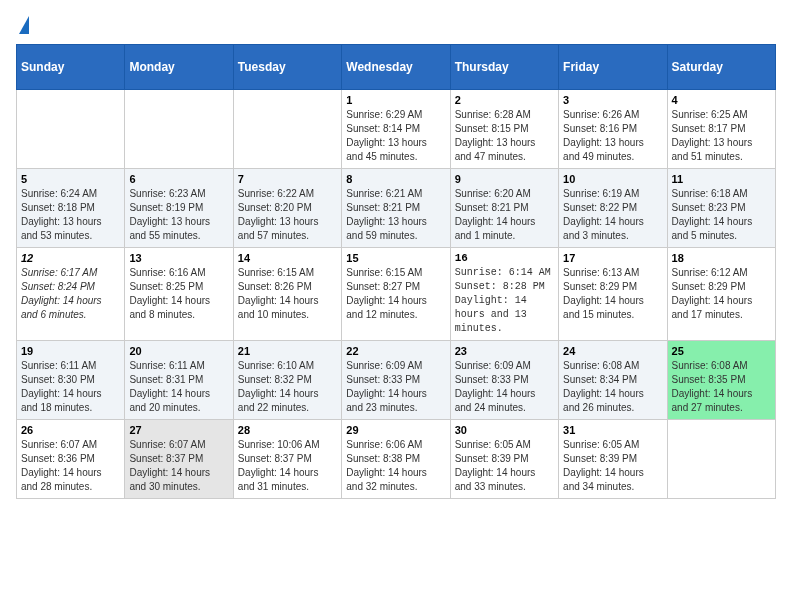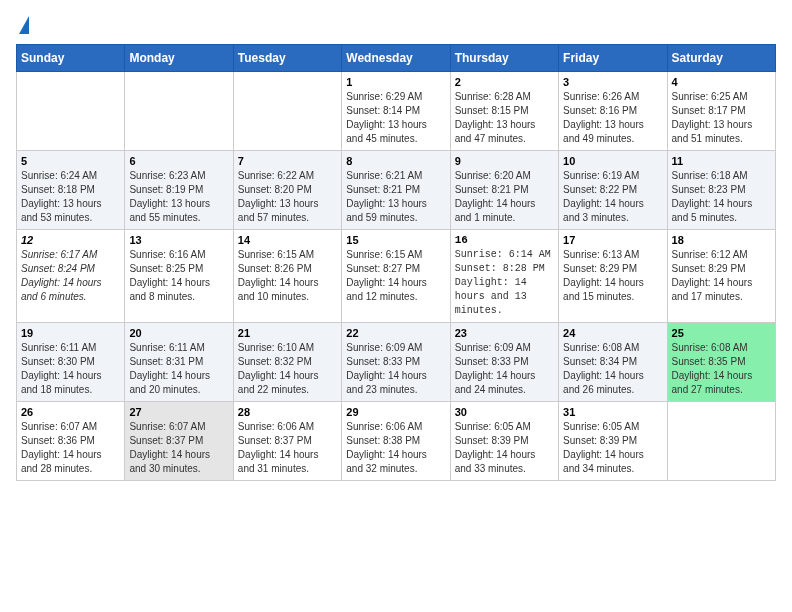--- a/index.html
+++ b/index.html
@@ -56,21 +56,21 @@
       color: #555;
     }
     .calendar {
       width: 100%;
       border-collapse: collapse;
       font-size: 10px;
     }
     .calendar th {
       background: #2a6bbf;
       color: #fff;
-      padding: 6px 4px;
+      padding: 15px 4px;
       text-align: left;
       font-size: 12px;
       font-weight: bold;
       border: 1px solid #1a5aaa;
     }
     .calendar td {
       border: 1px solid #ccc;
       vertical-align: top;
       padding: 4px;
       width: 108px;
@@ -321,21 +321,21 @@
         </td>
         <td style="background: #e5e5e5;">
           <span class="day-num">27</span>
           <div class="day-info">Sunrise: 6:07 AM
 Sunset: 8:37 PM
 Daylight: 14 hours
 and 30 minutes.</div>
         </td>
         <td style="background: rgb(255, 255, 255);">
           <span class="day-num">28</span>
-          <div class="day-info">Sunrise: 6:06 AM
+          <div class="day-info">Sunrise: 10:06 AM
 Sunset: 8:37 PM
 Daylight: 14 hours
 and 31 minutes.</div>
         </td>
         <td style="background: rgb(255, 255, 255);">
           <span class="day-num">29</span>
           <div class="day-info">Sunrise: 6:06 AM
 Sunset: 8:38 PM
 Daylight: 14 hours
 and 32 minutes.</div>

